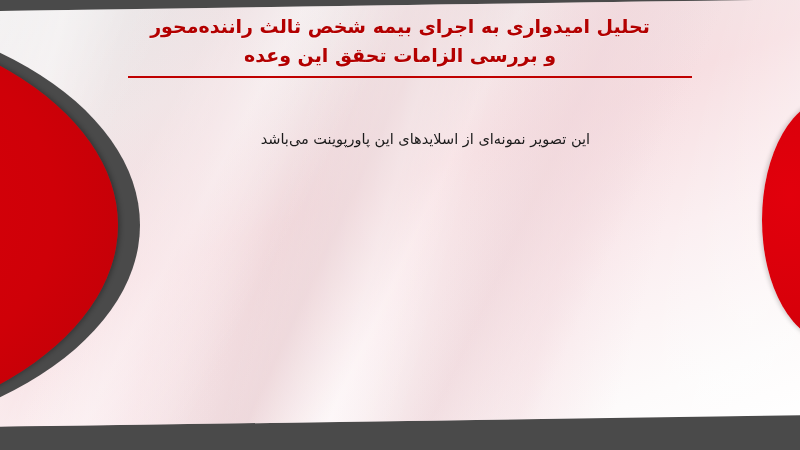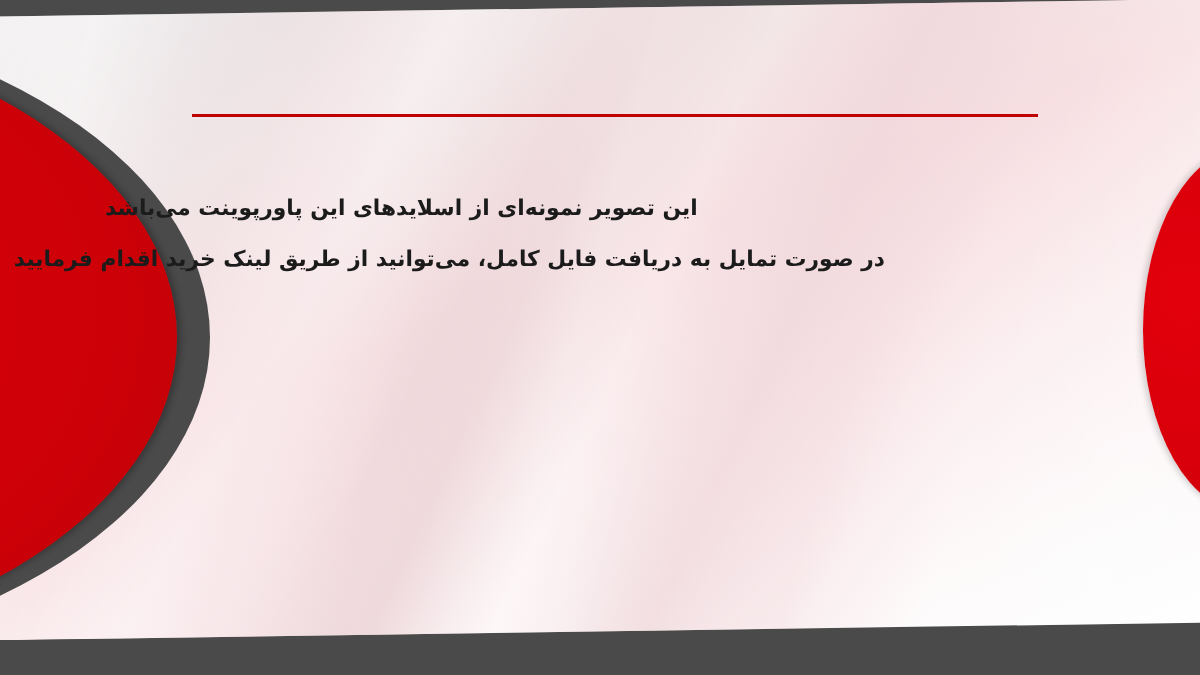--- a/index.html
+++ b/index.html
@@ -104,22 +104,21 @@
     width:564px; height:0;
     border-top:2px solid #c00000;
   }
 
   
   .body-block {
     position:absolute;
     left:70px; top:122px;
     width:520px;
     direction:rtl;
-    text-align:left;
-    font-weight:bold;
+    text-align:right;
   }
   .body-line {
     color:#1b1b1b;
     font-size:14.5px;
     line-height:34px;
     white-space:nowrap;
   }
 </style>
 </head>
 <body>
@@ -130,20 +129,23 @@
     <div class="panel">
       <div class="panel-sheen"></div>
     </div>
   </div>
 
   <div class="left-disc-border"></div>
   <div class="left-disc"></div>
 
   <div class="right-disc"></div>
 
+  <div class="title-block">
+    <div class="title-line">تحلیل امیدواری به اجرای بیمه شخص ثالث راننده‌محور</div>
+    <div class="title-line">و بررسی الزامات تحقق این وعده</div>
+  </div>
   <div class="title-rule"></div>
 
   <div class="body-block">
     <div class="body-line">این تصویر نمونه‌ای از اسلایدهای این پاورپوینت می‌باشد</div>
-    <div class="body-line">در صورت تمایل به دریافت فایل کامل، می‌توانید از طریق لینک خرید اقدام فرمایید</div>
   </div>
 
 </div>
 
 </body></html>

